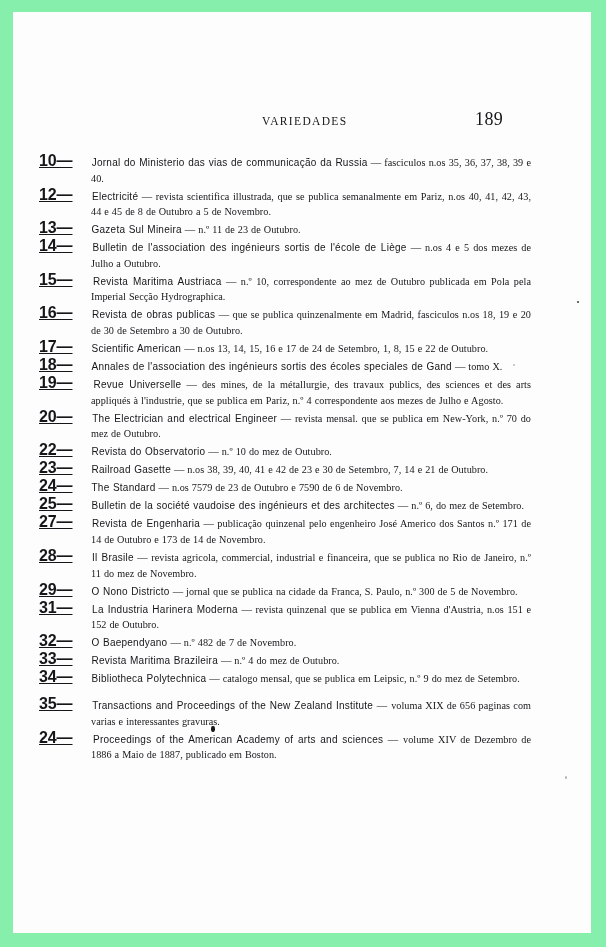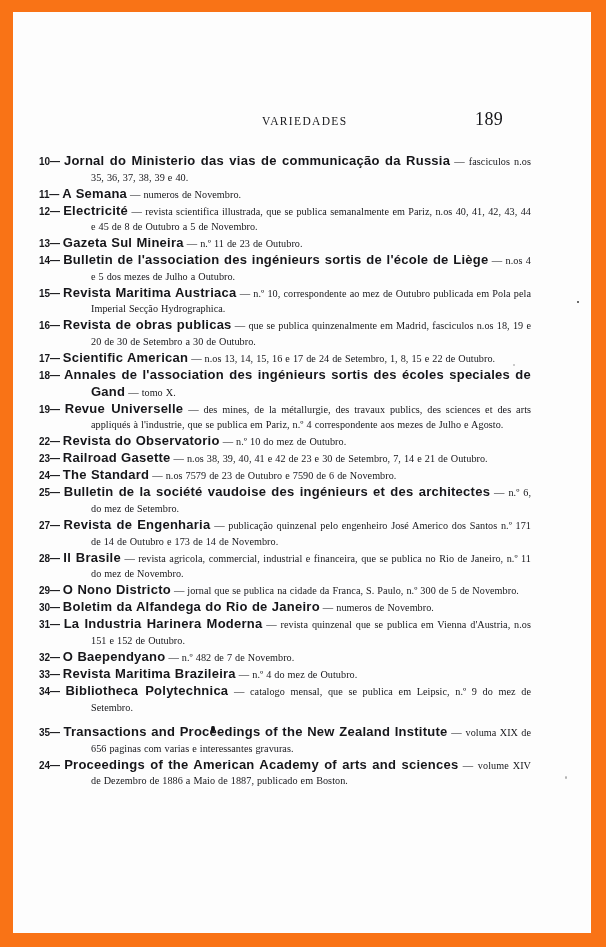--- a/index.html
+++ b/index.html
@@ -13,21 +13,21 @@
     height: 947px;
     overflow: hidden;
     font-family: "Liberation Serif", "DejaVu Serif", serif;
   }
 
   
   .scan-frame {
     position: relative;
     width: 606px;
     height: 947px;
-    background: #f97316;
+    background: #86efac;
     box-sizing: border-box;
   }
 
   
   .paper {
     position: absolute;
     left: 13px;
     top: 12px;
     width: 578px;
     height: 921px;
@@ -88,28 +88,30 @@
     text-align: justify;
     text-justify: inter-word;
     word-spacing: 0.4px;
   }
   .entry.gap-before {
     margin-top: 9px;
   }
   .entry .num {
     font-family: "Liberation Sans", "DejaVu Sans", sans-serif;
     font-weight: bold;
-    font-size: 10px;
+    font-size: 16px;
     letter-spacing: -0.1px;
+    text-decoration: underline;
   }
   .entry .title {
     font-family: "Liberation Sans", "DejaVu Sans", sans-serif;
-    font-weight: bold;
-    font-size: 13px;
+    font-weight: normal;
+    font-size: 10px;
     letter-spacing: 0.25px;
+    margin-left: 16px;
   }
   .entry .dash {
     font-family: "Liberation Serif", "DejaVu Serif", serif;
     font-weight: normal;
   }
   .entry .desc {
     font-family: "Liberation Serif", "DejaVu Serif", serif;
     font-size: 10.2px;
     letter-spacing: 0.05px;
   }
@@ -145,37 +147,36 @@
   <div class="paper">
     <div class="paper-inner">
 
       <div class="runninghead">
         <span class="rh-title">VARIEDADES</span>
         <span class="rh-folio">189</span>
       </div>
 
       <div class="entries" id="entries">
           <p class="entry"><span class="num">10—</span> <span class="title">Jornal do Ministerio das vias de communicação da Russia</span><span class="dash"> — </span><span class="desc">fasciculos n.os 35, 36, 37, 38, 39 e 40.</span></p>
-          <p class="entry"><span class="num">11—</span> <span class="title">A Semana</span><span class="dash"> — </span><span class="desc">numeros de Novembro.</span></p>
           <p class="entry"><span class="num">12—</span> <span class="title">Electricité</span><span class="dash"> — </span><span class="desc">revista scientifica illustrada, que se publica semanalmente em Pariz, n.os 40, 41, 42, 43, 44 e 45 de 8 de Outubro a 5 de Novembro.</span></p>
           <p class="entry"><span class="num">13—</span> <span class="title">Gazeta Sul Mineira</span><span class="dash"> — </span><span class="desc">n.º 11 de 23 de Outubro.</span></p>
           <p class="entry"><span class="num">14—</span> <span class="title">Bulletin de l'association des ingénieurs sortis de l'école de Liège</span><span class="dash"> — </span><span class="desc">n.os 4 e 5 dos mezes de Julho a Outubro.</span></p>
           <p class="entry"><span class="num">15—</span> <span class="title">Revista Maritima Austriaca</span><span class="dash"> — </span><span class="desc">n.º 10, correspondente ao mez de Outubro publicada em Pola pela Imperial Secção Hydrographica.</span></p>
           <p class="entry"><span class="num">16—</span> <span class="title">Revista de obras publicas</span><span class="dash"> — </span><span class="desc">que se publica quinzenalmente em Madrid, fasciculos n.os 18, 19 e 20 de 30 de Setembro a 30 de Outubro.</span></p>
           <p class="entry"><span class="num">17—</span> <span class="title">Scientific American</span><span class="dash"> — </span><span class="desc">n.os 13, 14, 15, 16 e 17 de 24 de Setembro, 1, 8, 15 e 22 de Outubro.</span></p>
           <p class="entry"><span class="num">18—</span> <span class="title">Annales de l'association des ingénieurs sortis des écoles speciales de Gand</span><span class="dash"> — </span><span class="desc">tomo X.</span></p>
           <p class="entry"><span class="num">19—</span> <span class="title">Revue Universelle</span><span class="dash"> — </span><span class="desc">des mines, de la métallurgie, des travaux publics, des sciences et des arts appliqués à l'industrie, que se publica em Pariz, n.º 4 correspondente aos mezes de Julho e Agosto.</span></p>
+          <p class="entry"><span class="num">20—</span> <span class="title">The Electrician and electrical Engineer</span><span class="dash"> — </span><span class="desc">revista mensal. que se publica em New-York, n.º 70 do mez de Outubro.</span></p>
           <p class="entry"><span class="num">22—</span> <span class="title">Revista do Observatorio</span><span class="dash"> — </span><span class="desc">n.º 10 do mez de Outubro.</span></p>
           <p class="entry"><span class="num">23—</span> <span class="title">Railroad Gasette</span><span class="dash"> — </span><span class="desc">n.os 38, 39, 40, 41 e 42 de 23 e 30 de Setembro, 7, 14 e 21 de Outubro.</span></p>
           <p class="entry"><span class="num">24—</span> <span class="title">The Standard</span><span class="dash"> — </span><span class="desc">n.os 7579 de 23 de Outubro e 7590 de 6 de Novembro.</span></p>
           <p class="entry"><span class="num">25—</span> <span class="title">Bulletin de la société vaudoise des ingénieurs et des architectes</span><span class="dash"> — </span><span class="desc">n.º 6, do mez de Setembro.</span></p>
           <p class="entry"><span class="num">27—</span> <span class="title">Revista de Engenharia</span><span class="dash"> — </span><span class="desc">publicação quinzenal pelo engenheiro José Americo dos Santos n.º 171 de 14 de Outubro e 173 de 14 de Novembro.</span></p>
           <p class="entry"><span class="num">28—</span> <span class="title">Il Brasile</span><span class="dash"> — </span><span class="desc">revista agricola, commercial, industrial e financeira, que se publica no Rio de Janeiro, n.º 11 do mez de Novembro.</span></p>
           <p class="entry"><span class="num">29—</span> <span class="title">O Nono Districto</span><span class="dash"> — </span><span class="desc">jornal que se publica na cidade da Franca, S. Paulo, n.º 300 de 5 de Novembro.</span></p>
-          <p class="entry"><span class="num">30—</span> <span class="title">Boletim da Alfandega do Rio de Janeiro</span><span class="dash"> — </span><span class="desc">numeros de Novembro.</span></p>
           <p class="entry"><span class="num">31—</span> <span class="title">La Industria Harinera Moderna</span><span class="dash"> — </span><span class="desc">revista quinzenal que se publica em Vienna d'Austria, n.os 151 e 152 de Outubro.</span></p>
           <p class="entry"><span class="num">32—</span> <span class="title">O Baependyano</span><span class="dash"> — </span><span class="desc">n.º 482 de 7 de Novembro.</span></p>
           <p class="entry"><span class="num">33—</span> <span class="title">Revista Maritima Brazileira</span><span class="dash"> — </span><span class="desc">n.º 4 do mez de Outubro.</span></p>
           <p class="entry"><span class="num">34—</span> <span class="title">Bibliotheca Polytechnica</span><span class="dash"> — </span><span class="desc">catalogo mensal, que se publica em Leipsic, n.º 9 do mez de Setembro.</span></p>
           <p class="entry gap-before wide"><span class="num">35—</span> <span class="title">Transactions and Proceedings of the New Zealand Institute</span><span class="dash"> — </span><span class="desc">voluma XIX de 656 paginas com varias e interessantes gravuras.</span></p>
           <p class="entry wide"><span class="num">24—</span> <span class="title">Proceedings of the American Academy of arts and sciences</span><span class="dash"> — </span><span class="desc">volume XIV de Dezembro de 1886 a Maio de 1887, publicado em Boston.</span></p>
         </div>
 
       <span class="speck a"></span>
       <span class="speck b"></span>

